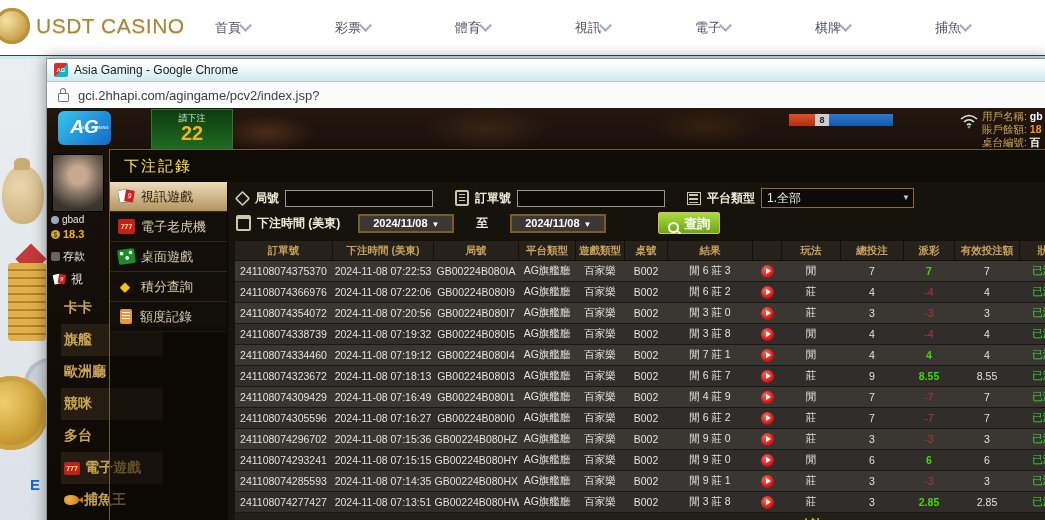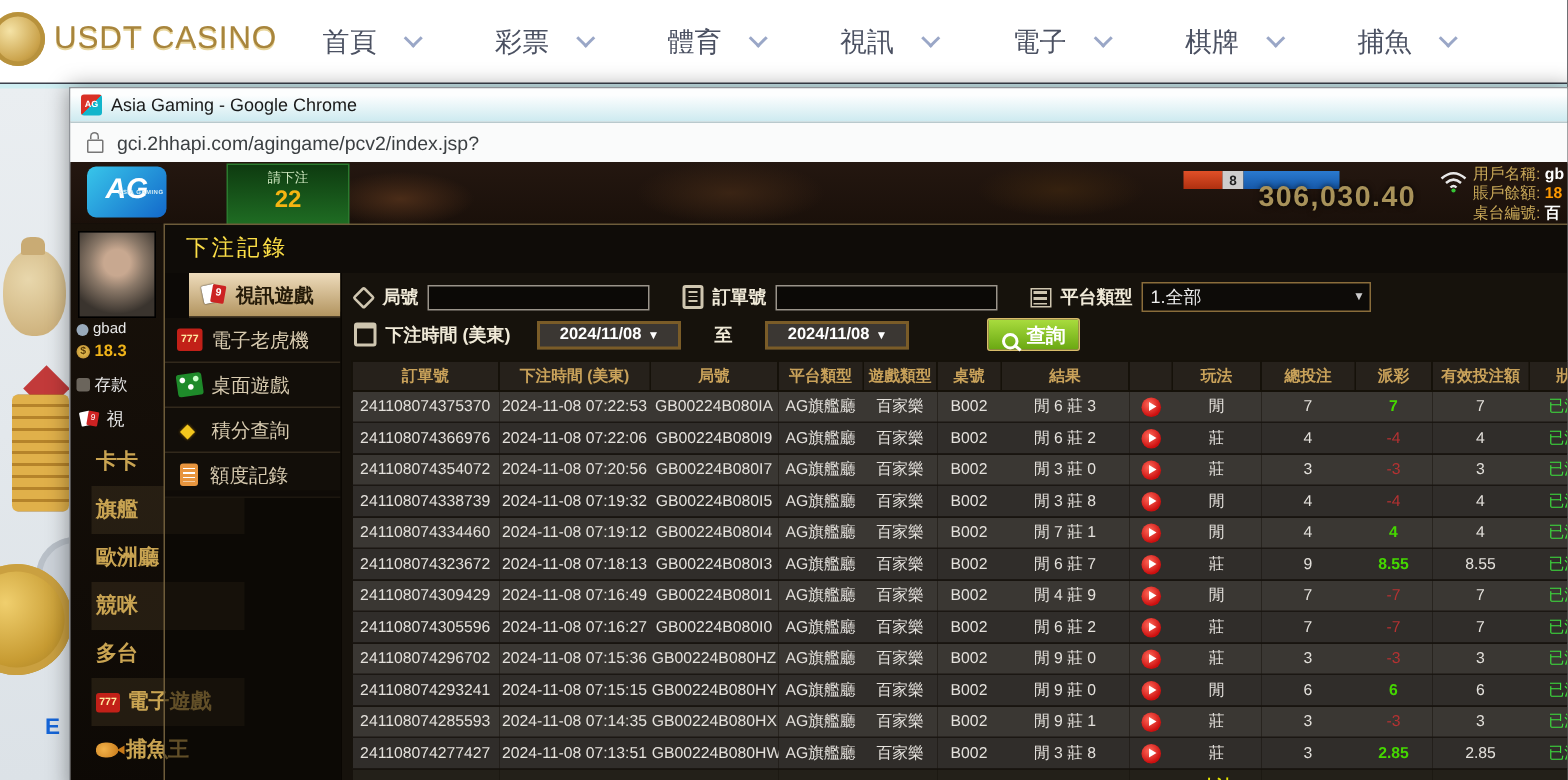--- a/index.html
+++ b/index.html
@@ -6,21 +6,21 @@
   .frame{position:relative;width:1045px;height:520px;overflow:hidden;background:#eef0f3;
          font-family:"Liberation Sans",sans-serif;-webkit-font-smoothing:antialiased;}
   
   .site-top{position:absolute;left:0;top:0;right:0;height:55px;background:#fff;border-bottom:1px solid #3c414d;z-index:1;}
   .teal-strip{position:absolute;left:0;top:56px;right:0;height:3px;background:#cfeef2;z-index:1;}
   .site-logo{position:absolute;left:4px;top:8px;display:flex;align-items:center;gap:6px;}
   .coin-logo{width:36px;height:36px;border-radius:50%;flex:none;margin-left:-10px;
     background:radial-gradient(circle at 35% 35%,#f5e3a6,#caa24a 62%,#8a6a2a);box-shadow:inset 0 0 0 3px #b8923c;}
   .site-logo .txt{font-size:21px;font-weight:normal;letter-spacing:.5px;color:#a8853c;text-shadow:0 1px 0 #e7d49a;}
   .site-nav{position:absolute;left:215px;right:75px;top:0;height:55px;display:flex;justify-content:space-between;align-items:center;}
-  .nav-item{display:flex;align-items:center;gap:20px;font-size:18px;color:#4b5162;cursor:pointer;}
+  .nav-item{display:flex;align-items:center;gap:0;font-size:13px;color:#4b5162;cursor:pointer;}
   .chev{width:7px;height:7px;border-right:2px solid #9aa7c7;border-bottom:2px solid #9aa7c7;transform:rotate(45deg);margin-top:-4px;}
   .site-left{position:absolute;left:0;top:58px;width:46px;bottom:0;background:linear-gradient(180deg,#eaeef1,#dce2e7);overflow:hidden;}
   .bag{position:absolute;left:2px;top:108px;width:42px;height:58px;background:radial-gradient(circle at 40% 35%,#e8d7ac,#c9ab74);border-radius:48% 48% 46% 46%;}
   .bag::before{content:"";position:absolute;left:12px;top:-8px;width:16px;height:12px;background:#c9ab74;border-radius:40% 40% 10% 10%;}
   .ribbon{position:absolute;left:20px;top:190px;width:22px;height:22px;background:#c23a3a;transform:rotate(45deg);}
   .coinstack{position:absolute;left:8px;top:205px;width:38px;height:78px;border-radius:4px;
     background:repeating-linear-gradient(#e0b04a 0 6px,#b5832a 6px 8px);}
   .silvercoin{position:absolute;left:24px;top:300px;width:52px;height:52px;border-radius:50%;background:#ccd2d9;box-shadow:inset 0 0 0 4px #b9c0c8;}
   .goldcoin{position:absolute;left:-26px;top:318px;width:74px;height:74px;border-radius:50%;
     background:radial-gradient(circle at 40% 35%,#f0cf6e,#c79b32 60%,#9a741f);box-shadow:inset 0 0 0 5px #caa040;}
@@ -37,21 +37,21 @@
   .video{position:absolute;left:0;top:0;right:0;height:41px;
     background:radial-gradient(70px 26px at 22% 60%,#4a2c18 0,rgba(0,0,0,0) 70%),
                radial-gradient(90px 30px at 44% 50%,#3a2414 0,rgba(0,0,0,0) 70%),
                radial-gradient(80px 26px at 66% 45%,#35210f 0,rgba(0,0,0,0) 70%),
                linear-gradient(#241710,#1a100a);}
   .aglogo{position:absolute;left:11px;top:3px;width:53px;height:34px;border-radius:6px;
     background:linear-gradient(135deg,#38c6ea,#1368ca);color:#fff;font-weight:bold;font-style:italic;font-size:19px;text-align:center;line-height:31px;}
   .aglogo .sub{position:absolute;right:2px;bottom:2px;font-size:4px;font-style:normal;color:#d6ecf4;letter-spacing:.3px;}
   .timer{position:absolute;left:104px;top:1px;width:80px;height:40px;background:linear-gradient(#0e3b10,#1f6d23);border:1px solid #2a7a2e;text-align:center;}
   .timer .tl{font-size:9px;color:#cfe8c0;margin-top:2px;}
-  .timer .tv{font-size:16px;font-weight:bold;color:#f5b512;line-height:17px;}
+  .timer .tv{font-size:20px;font-weight:bold;color:#f5b512;line-height:17px;}
   .scorebar{position:absolute;left:742px;top:6px;height:12px;display:flex;}
   .sb-red{width:26px;background:linear-gradient(#e05028,#b03010);}
   .sb-box{width:14px;background:rgba(225,225,225,.9);color:#222;font-size:9px;text-align:center;line-height:12px;font-weight:bold;}
   .sb-blue{width:64px;background:linear-gradient(#2a7ad0,#1658a8);}
   .jackpot{position:absolute;left:792px;top:13px;font-size:19px;font-weight:bold;color:#a8925a;letter-spacing:1px;text-shadow:0 0 4px rgba(0,0,0,.9);}
   .wifi{position:absolute;left:912px;top:5px;}
   .aginfo{position:absolute;left:935px;top:2px;font-size:10.5px;line-height:13px;white-space:nowrap;}
   .aginfo .il{color:#c8a858;}
   .usercol{position:absolute;left:0;top:41px;width:62px;bottom:0;background:linear-gradient(180deg,#18110a,#0d0905);}
   .avatar{position:absolute;left:5px;top:5px;width:50px;height:56px;border:1px solid #000;
@@ -65,21 +65,21 @@
   .hall-item{height:32px;display:flex;align-items:center;gap:5px;font-size:14px;font-weight:bold;color:#c9a452;padding-left:3px;cursor:pointer;}
   .hall-item:nth-child(even){background:rgba(78,64,40,.35);}
   .ic-slot777{width:16px;height:13px;background:#c22018;border-radius:2px;color:#ffe9a0;font-size:7px;font-weight:bold;text-align:center;line-height:13px;flex:none;}
   .ic-fish{width:15px;height:10px;background:radial-gradient(circle at 35% 45%,#f2b24a,#c67818);border-radius:50% 60% 60% 50%;position:relative;flex:none;}
   .ic-fish::after{content:"";position:absolute;right:-4px;top:2px;border-left:5px solid #c67818;border-top:3px solid transparent;border-bottom:3px solid transparent;transform:rotate(180deg);}
   
   .panel{position:absolute;left:62px;top:41px;right:0;bottom:0;border:1px solid #6e5c3a;z-index:2;}
   .ptitle{position:absolute;left:0;top:0;right:0;height:32px;background:rgba(16,12,8,.97);color:#fde047;font-size:15px;line-height:32px;padding-left:14px;letter-spacing:2px;}
   .pmenu{position:absolute;left:0;top:32px;width:117px;}
   .menu-item{height:29px;display:flex;align-items:center;gap:6px;padding-left:8px;background:#120e09;border-bottom:1px solid #32291c;color:#d8cbb0;font-size:13px;cursor:pointer;}
-  .menu-item.selected{background:linear-gradient(180deg,#eedcbc,#b2945f);color:#241a08;font-weight:bold;position:relative;margin-left:16px;}
+  .menu-item.selected{background:linear-gradient(180deg,#eedcbc,#b2945f);color:#241a08;font-weight:normal;position:relative;}
   .menu-item.selected::after{content:"";position:absolute;right:-8px;top:4px;border-left:8px solid #bb9d68;border-top:11px solid transparent;border-bottom:11px solid transparent;}
   .plower{position:absolute;left:0;top:177px;width:117px;bottom:0;background:rgba(12,9,5,.55);}
   .pcontent{position:absolute;left:117px;top:32px;right:0;bottom:0;background:#16120c;overflow:hidden;border-left:1px solid #090602;}
   .m-ic{width:17px;height:15px;position:relative;flex:none;}
   .m-cards::before{content:"";position:absolute;left:1px;top:1px;width:9px;height:12px;background:#fff;border-radius:1px;transform:rotate(-12deg);box-shadow:0 0 1px #000;}
   .m-cards::after{content:"9";position:absolute;right:1px;top:1px;width:9px;height:12px;background:#c22;color:#fff;font-size:7px;border-radius:1px;transform:rotate(10deg);text-align:center;line-height:12px;}
   .m-slot{background:#c22018;border-radius:2px;}
   .m-slot::after{content:"777";position:absolute;inset:0;color:#ffe9a0;font-size:7px;font-weight:bold;text-align:center;line-height:15px;}
   .m-table{background:#1e8a2a;border-radius:2px;transform:rotate(-8deg);}
   .m-table::after{content:"";position:absolute;inset:0;
@@ -188,21 +188,20 @@
         </div>
         <div class="timer">
           <div class="tl">請下注</div>
           <div class="tv">22</div>
         </div>
         <div class="scorebar">
           <span class="sb-red"></span>
           <span class="sb-box">8</span>
           <span class="sb-blue"></span>
         </div>
-        <div class="jackpot">306,030.40</div>
         <svg class="wifi" width="20" height="16" viewBox="0 0 20 16">
           <path d="M2 6 Q10 -1 18 6" fill="none" stroke="#e8e8e8" stroke-width="1.6"></path>
           <path d="M5 9 Q10 4.5 15 9" fill="none" stroke="#e8e8e8" stroke-width="1.6"></path>
           <path d="M8 12 Q10 10 12 12" fill="none" stroke="#e8e8e8" stroke-width="1.6"></path>
           <circle cx="10" cy="14" r="1.4" fill="#35c435"></circle>
         </svg>
         <div class="aginfo">
             <div><span class="il">用戶名稱: </span><span style="color: rgb(255, 255, 255); font-weight: bold; text-align: right;">gb</span></div>
             <div><span class="il">賬戶餘額: </span><span style="color: rgb(255, 153, 0); font-weight: bold;">18</span></div>
             <div><span class="il">桌台編號: </span><span style="color: rgb(255, 255, 255); font-weight: bold;">百</span></div>

